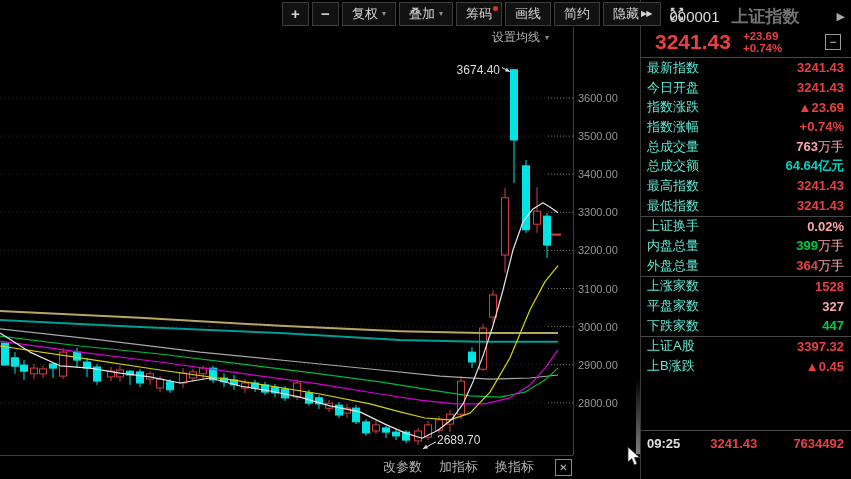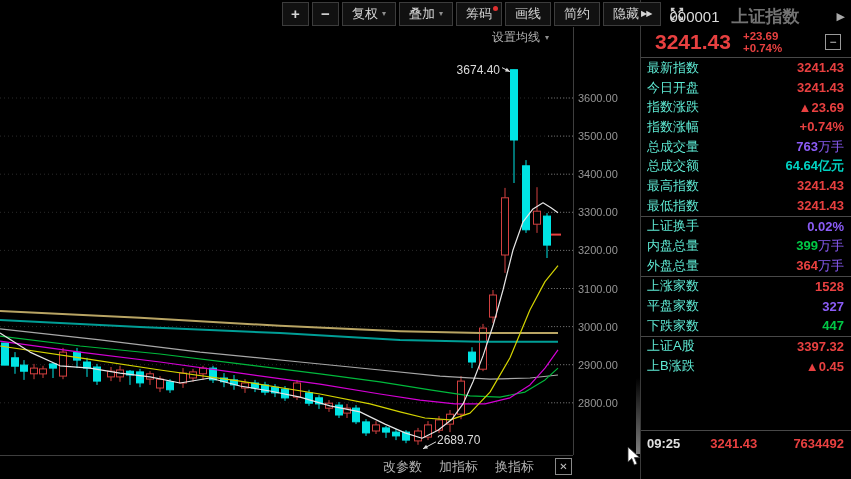--- a/index.html
+++ b/index.html
@@ -13,21 +13,21 @@
   .tbtn.square{width:27px;padding:0;font-size:15px;font-weight:700;}
   .tcaret{color:#8f8f8f;font-size:8px;margin-left:4px;}
   .tdot{position:absolute;top:3px;right:3px;width:5px;height:5px;border-radius:50%;background:#e03030;}
   .tsuffix{font-size:8px;margin-left:2px;letter-spacing:-1px;color:#d6d6d6;}
   .expand{border:none;background:none;width:26px;height:24px;display:flex;align-items:center;justify-content:center;}
   
   #ksvg{position:absolute;left:0;top:0;}
   .ma-set{position:absolute;left:492px;top:29px;color:#b4b4b4;font-size:12px;z-index:4;display:flex;align-items:center;}
   .ma-set .tcaret{margin-left:5px;}
   .chart-actions{position:absolute;left:0;top:458px;width:574px;display:flex;justify-content:flex-end;
-                 align-items:flex-start;gap:17px;color:#b4b4b4;font-size:13px;z-index:4;}
+                 align-items:center;gap:17px;color:#b4b4b4;font-size:13px;z-index:4;}
   .chart-actions .xbox{width:15px;height:15px;border:1px solid #8a8a8a;color:#c0c0c0;font-size:10px;
                  display:flex;align-items:center;justify-content:center;margin-left:4px;margin-right:2px;}
   .scroll-hint{position:absolute;left:636px;top:378px;width:4px;height:76px;
                background:linear-gradient(#000,#aaa);opacity:.75;}
   .cursor{position:absolute;left:627px;top:446px;z-index:9;}
   
   .panel{position:absolute;left:640px;top:0;width:211px;height:479px;background:#000;
          border-left:1px solid #3a3a3a;box-sizing:border-box;}
   .p-head{padding:5px 6px 3px 6px;}
   .p-row1{display:flex;align-items:center;}
@@ -42,21 +42,21 @@
          display:flex;align-items:center;justify-content:center;margin-left:auto;margin-right:4px;}
   .sec{border-top:1px solid #484848;}
   .prow{height:19.7px;display:flex;justify-content:space-between;align-items:center;padding:0 7px 0 6px;font-size:13px;}
   .prow .lbl{color:#5eead4;}
   .prow .val{font-weight:700;letter-spacing:0;}
   .p-foot{position:absolute;left:0;top:430px;width:100%;box-sizing:border-box;border-top:1px solid #484848;
           display:flex;align-items:center;padding:5px 7px 0 6px;font-size:13px;font-weight:700;}
   .pf-time{color:#e0e0e0;}
   .pf-price{color:#e84040;margin-left:30px;}
   .pf-vol{color:#e84040;margin-left:auto;}
-  .c-red{color:#e84040;}  .c-green{color:#00c846;}  .c-white{color:#8b5cf6;}  .c-teal{color:#00d2c2;}
+  .c-red{color:#e84040;}  .c-green{color:#00c846;}  .c-white{color:#fca5a5;}  .c-teal{color:#00d2c2;}
 </style>
 </head>
 <body>
 
 <div id="app">
 
   <svg id="ksvg" width="640" height="479">
       <line x1="0" y1="98.0" x2="573" y2="98.0" stroke="#2a2a2a" stroke-dasharray="1,3"></line>
       <line x1="548" y1="98.0" x2="573" y2="98.0" stroke="#6a6a6a" stroke-dasharray="1,2"></line>
       <text x="578" y="102" fill="#969696" font-size="11" font-family="Liberation Sans, DejaVu Sans, sans-serif">3600.00</text>

